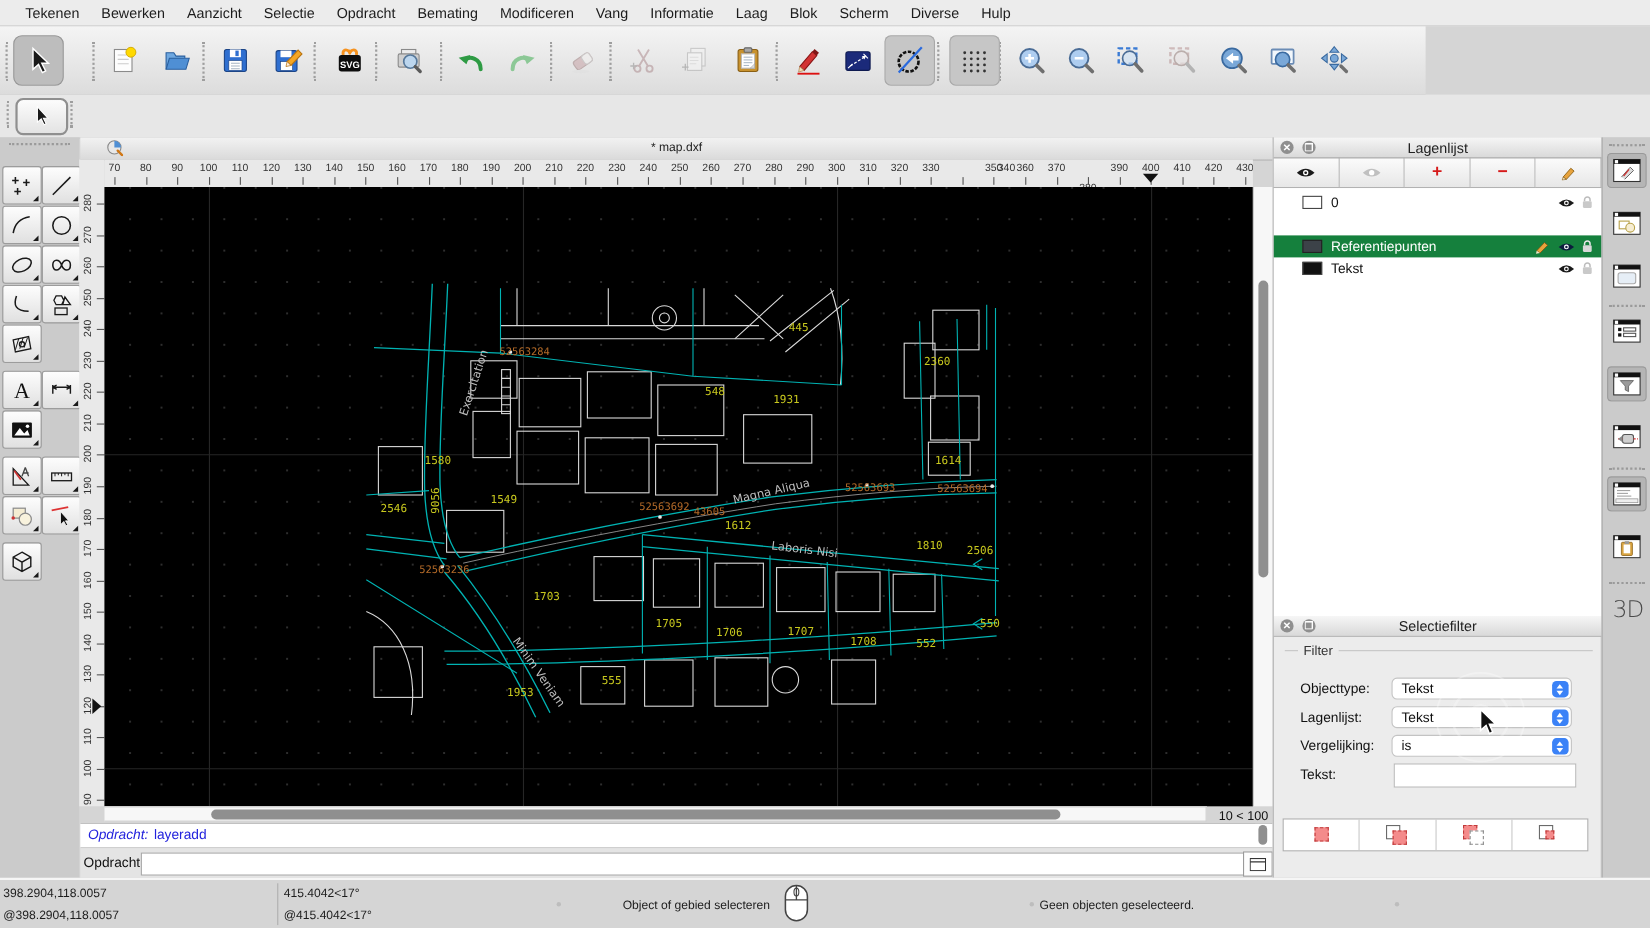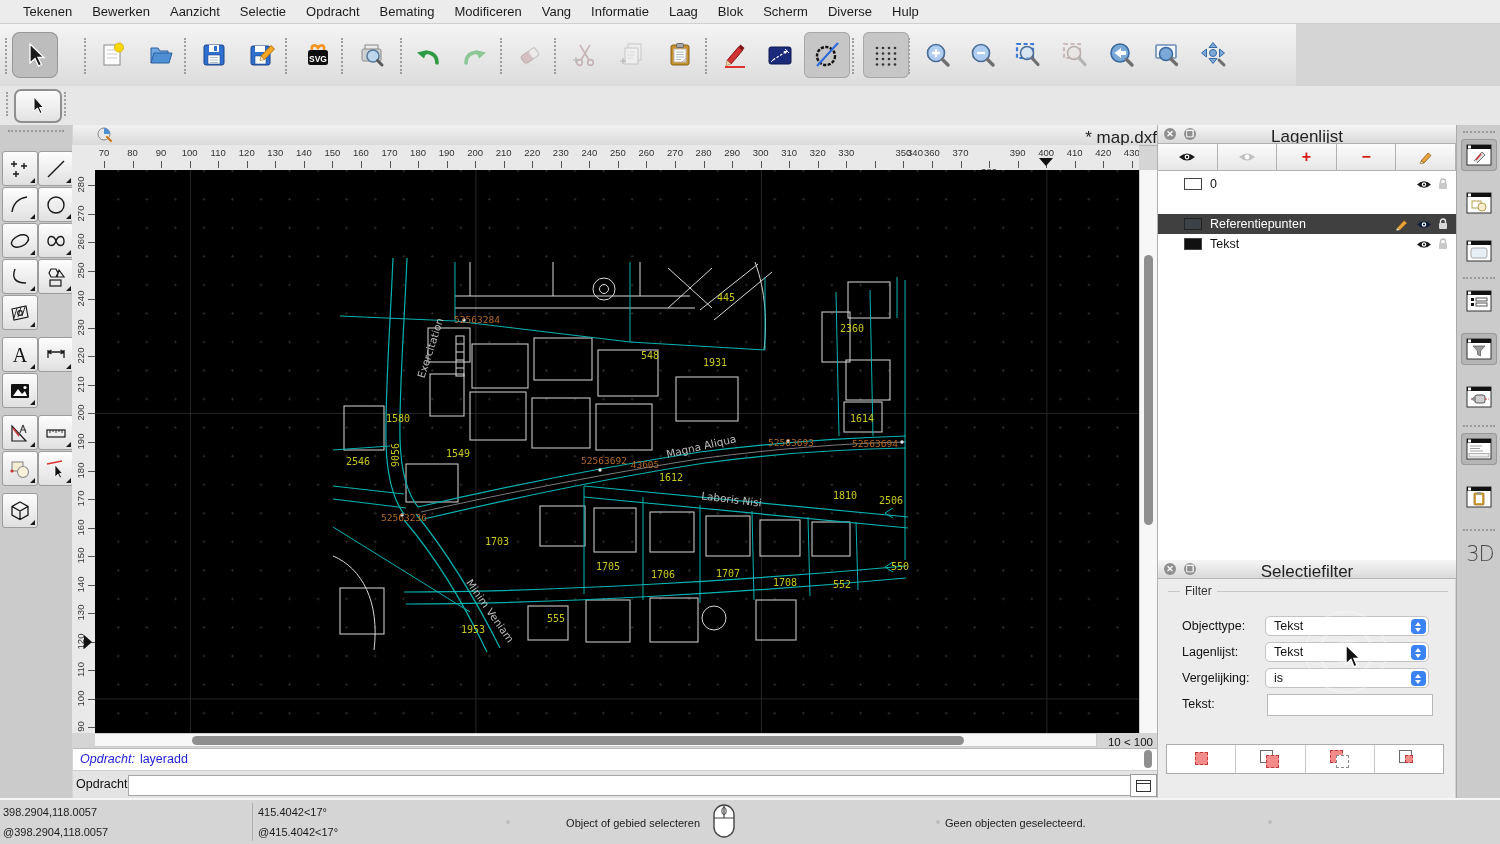--- a/index.html
+++ b/index.html
@@ -20,21 +20,21 @@
   #arrow2{position:absolute;left:14px;top:3px;width:44px;height:30px;border:2px solid #8f8f8f;border-radius:7px;
     background:linear-gradient(#fcfcfc,#e3e3e3);display:flex;align-items:center;justify-content:center;}
   
   #leftpal{position:absolute;left:0;top:125px;width:72px;height:673px;background:#cbcbcb;}
   .pbtn{position:absolute;width:34px;height:33px;background:linear-gradient(#fdfdfd,#e0e0e0);
     border:1px solid #9c9c9c;border-radius:3px;display:flex;align-items:center;justify-content:center;}
   .fly{position:absolute;right:2px;bottom:2px;width:0;height:0;border-left:5px solid transparent;border-bottom:5px solid #1a1a1a;}
   
   #titlebar{position:absolute;left:73px;top:125px;width:1084px;height:20px;background:linear-gradient(#f2f2f2,#dadada);
     border-bottom:1px solid #b5b5b5;}
-  #doctitle{position:absolute;left:0;top:3px;width:1084px;text-align:right;font-size:17px;color:#222;}
+  #doctitle{position:absolute;left:0;top:3px;width:1084px;text-align:center;font-size:11px;color:#222;}
   #rulertop{position:absolute;left:95px;top:145px;width:1044px;height:25px;background:#e9e9e9;border-bottom:1px solid #9a9a9a;overflow:hidden;}
   #rulerleft{position:absolute;left:72px;top:170px;width:23px;height:563px;background:#e9e9e9;border-right:1px solid #9a9a9a;overflow:hidden;}
   #rulercorner{position:absolute;left:72px;top:145px;width:23px;height:25px;background:#e9e9e9;}
   .rtnum{position:absolute;font-size:9.5px;color:#333;width:30px;text-align:center;top:2px;}
   .rttick{position:absolute;top:16px;width:1px;height:7px;background:#555;}
   .rlnum{position:absolute;font-size:9.5px;color:#333;width:30px;text-align:center;transform:rotate(-90deg);left:-7px;}
   .rltick{position:absolute;left:16px;width:7px;height:1px;background:#555;}
   #markertop{position:absolute;left:1039px;top:158px;width:0;height:0;border-left:7px solid transparent;border-right:7px solid transparent;border-top:8px solid #111;}
   #markerleft{position:absolute;left:84px;top:635px;width:0;height:0;border-top:7px solid transparent;border-bottom:7px solid transparent;border-left:8px solid #111;}
   #canvas{position:absolute;left:95px;top:170px;width:1044px;height:563px;background:#000;
@@ -55,30 +55,30 @@
   #cmdhist .p1{color:#2222dd;font-style:italic;}
   #cmdhist .p2{color:#2222dd;margin-left:5px;}
   #histscroll{position:absolute;left:1141px;top:749px;width:14px;height:21px;background:#fff;}
   #histthumb{position:absolute;left:3px;top:1px;width:8px;height:18px;background:#8f8f8f;border-radius:4px;}
   #cmdrow{position:absolute;left:73px;top:771px;width:1084px;height:27px;background:#e4e4e4;}
   #cmdlabel{position:absolute;left:3px;top:6px;font-size:12.5px;color:#111;}
   #cmdinput{position:absolute;left:55px;top:4px;width:1044px;height:19px;background:#fff;border:1px solid #a6a6a6;font-size:12.5px;padding:0 4px;}
   #cmdbtn{position:absolute;left:1057px;top:3px;width:25px;height:21px;background:#fdfdfd;border:1px solid #9a9a9a;display:flex;align-items:center;justify-content:center;}
   
   .panel-title{position:absolute;height:18px;background:linear-gradient(#f6f6f6,#d9d9d9);border-bottom:1px solid #b5b5b5;width:298px;}
-  .pt-text{position:absolute;width:100%;text-align:center;top:2px;font-size:17px;color:#222;}
+  .pt-text{position:absolute;width:100%;text-align:center;top:2px;font-size:13px;color:#222;}
   .wbtn{position:absolute;top:3px;width:12px;height:12px;border-radius:50%;background:#8f8f8f;color:#fff;
     font-size:9px;line-height:12px;text-align:center;font-weight:bold;}
   #layers{position:absolute;left:1157px;top:125px;width:298px;height:435px;background:#ececec;border-left:1px solid #b0b0b0;box-sizing:border-box;}
   #layerbtns{position:absolute;left:0;top:18px;width:298px;height:28px;display:flex;}
   #layerbtns .lb{flex:1;border:1px solid #b2b2b2;border-left:none;background:linear-gradient(#fbfbfb,#e7e7e7);
     display:flex;align-items:center;justify-content:center;font-size:16px;font-weight:bold;}
   #layerlist{position:absolute;left:0;top:46px;width:298px;height:389px;background:#fff;}
   .lrow{position:absolute;left:0;width:298px;height:20px;display:flex;align-items:center;font-size:12.5px;color:#111;}
-  .lrow.sel{background:#404040;color:#fff;}
+  .lrow.sel{background:#15803d;color:#fff;}
   .swatch{width:16px;height:10px;border:1px solid #444;margin-left:26px;margin-right:8px;flex:none;}
   .rowicons{margin-left:auto;display:flex;align-items:center;gap:6px;padding-right:8px;}
   #filterpanel{position:absolute;left:1157px;top:560px;width:298px;height:238px;background:#ececec;border-left:1px solid #b0b0b0;box-sizing:border-box;}
   #filterline{position:absolute;left:10px;top:31px;width:280px;border-top:1px solid #c6c6c6;}
   #filterlabel{position:absolute;left:22px;top:24px;background:#ececec;padding:0 5px;font-size:12px;color:#333;}
   .frow{position:absolute;left:0;width:298px;height:20px;}
   .flabel{position:absolute;left:24px;top:3px;font-size:12.5px;color:#111;}
   .fselect{position:absolute;left:107px;top:0;width:164px;height:20px;background:#fff;border:1px solid #c3c3c3;border-radius:5px;
     font-size:12.5px;color:#111;padding:2px 0 0 8px;box-sizing:border-box;}
   .stepper{position:absolute;right:2px;top:2px;width:15px;height:15px;background:#3b82f7;border-radius:4px;}

